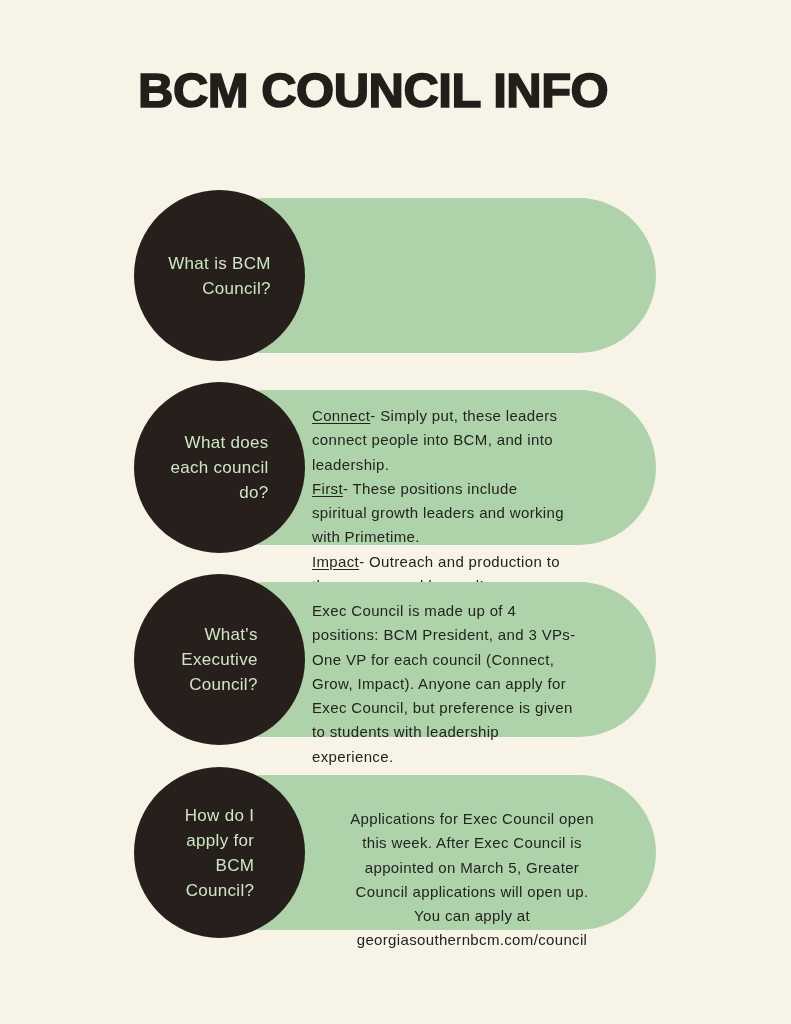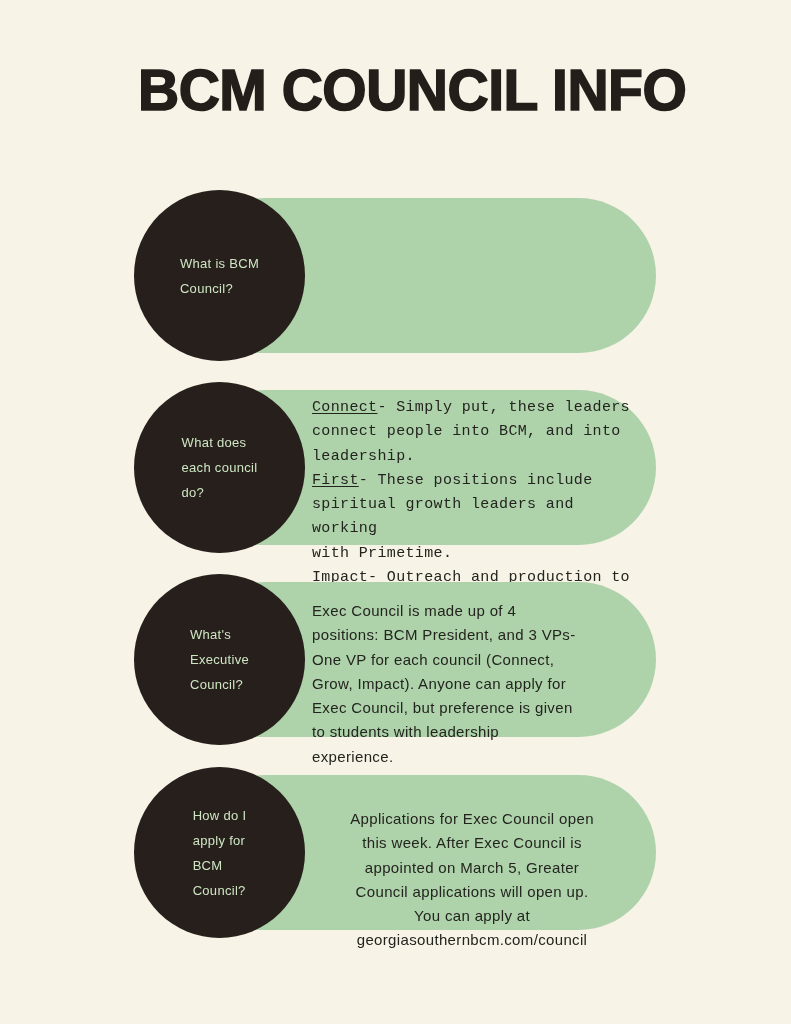--- a/index.html
+++ b/index.html
@@ -22,21 +22,21 @@
   }
 
   
   .title {
     position: absolute;
     left: 138px;
     top: 58px;
     width: 560px;
     font-family: "Liberation Sans", sans-serif;
     font-weight: bold;
-    font-size: 57px;
+    font-size: 49px;
     letter-spacing: -0.5px;
     color: #241e1b;
     line-height: 64px;
     white-space: nowrap;
     -webkit-text-stroke: 1.6px #241e1b;
   }
 
   
   .card {
     position: absolute;
@@ -69,41 +69,41 @@
     border-radius: 50%;
     display: flex;
     align-items: center;
     justify-content: center;
     box-sizing: border-box;
     padding: 0 14px;
   }
   .bubble-label {
     color: #cfe6c3;
     font-family: "Liberation Sans", sans-serif;
-    font-size: 13px;
+    font-size: 17px;
     line-height: 25px;
     letter-spacing: 0.3px;
-    text-align: left;
+    text-align: right;
     white-space: pre-line;
   }
 
   .body-text {
     position: absolute;
     left: 178px;
     top: 18px;
     width: 320px;
     color: #24241f;
     font-family: "Liberation Sans", sans-serif;
     font-size: 15px;
     line-height: 24.3px;
     letter-spacing: 0.35px;
     white-space: pre-line;
   }
   .card-1 .body-text { top: 18px; }
-  .card-2 .body-text { top: 6px; font-family: Liberation Mono, monospace; }
+  .card-2 .body-text { top: 14px; }
   .card-3 .body-text { top: 17px; }
   .card-4 .body-text { top: 32px; text-align: center; }
 
   .body-text u {
     text-decoration: underline;
     text-underline-offset: 2px;
   }
 </style>
 </head>
 <body>

